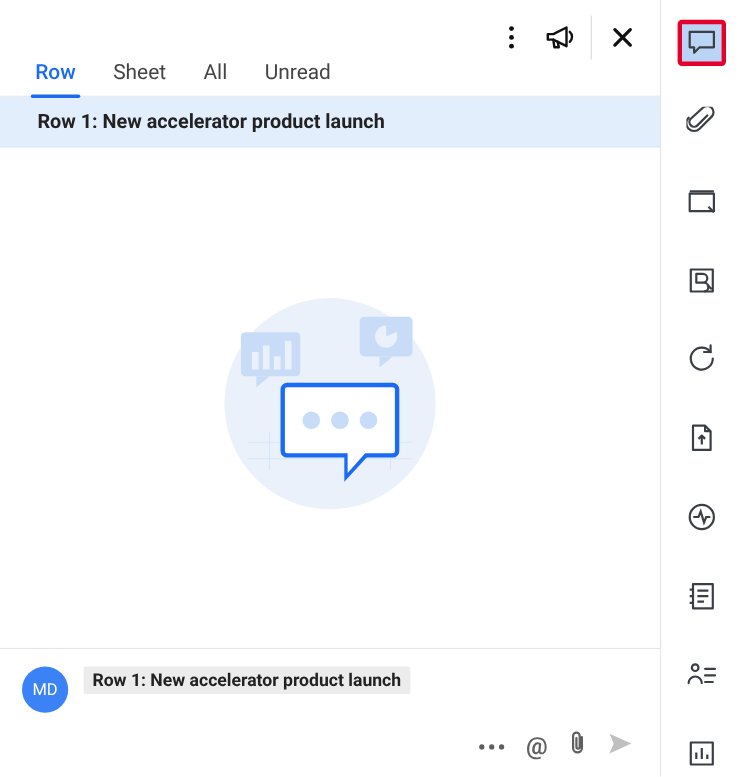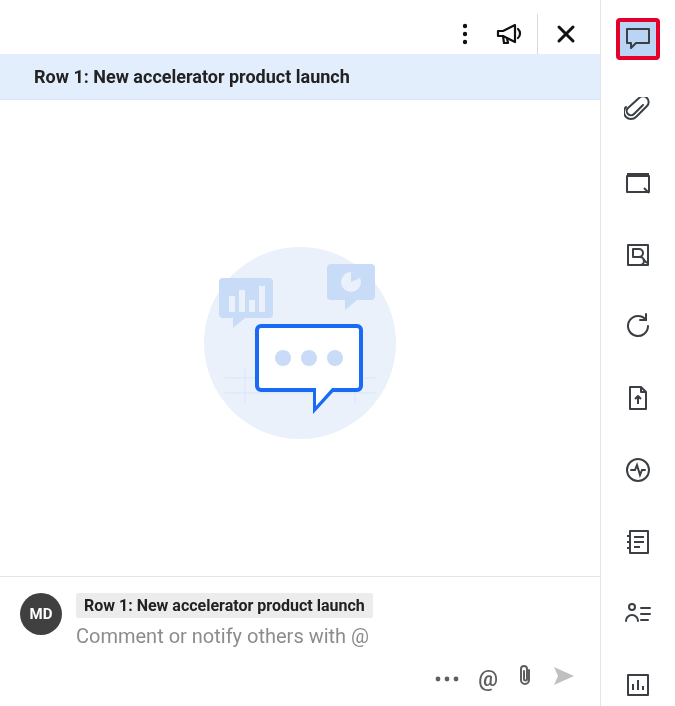--- a/index.html
+++ b/index.html
@@ -26,21 +26,21 @@
   
   .rowbanner { background: #e3eefc; font-size: 18px; font-weight: 700; color: #222; padding: 12px 0 12px 34px; border-bottom: 1px solid #d6e5fa; }
 
   
   .empty { flex: 1; display: flex; align-items: center; justify-content: center; }
   .illus { width: 230px; height: 220px; position: relative; }
   .illus svg { width: 100%; height: 100%; }
 
   
   .composer-wrap { border-top: 1px solid #e5e5e5; padding: 16px 20px 8px 20px; display: flex; gap: 14px; }
-  .avatar { width: 42px; height: 42px; border-radius: 50%; background: #404040; color: #fff; font-weight: 700; font-size: 15px; display: flex; align-items: center; justify-content: center; flex-shrink: 0; }
+  .avatar { width: 42px; height: 42px; border-radius: 50%; background: #3b82f6; color: #fff; font-weight: 400; font-size: 15px; display: flex; align-items: center; justify-content: center; flex-shrink: 0; }
   .composer { flex: 1; }
   .context-pill { display: inline-block; background: #ececec; border-radius: 2px; padding: 3px 8px; font-size: 16px; font-weight: 700; color: #222; margin-bottom: 6px; }
   .placeholder { font-size: 20px; color: #8c8c8c; cursor: text; }
 
   
   .composer-tools { display: flex; justify-content: flex-end; align-items: center; gap: 18px; padding: 8px 24px 14px 0; }
   .ct { cursor: pointer; color: #5f5f5f; }
   .ct.disabled { color: #c0c0c0; cursor: default; }
 
   
@@ -72,20 +72,26 @@
       <div class="vsep"></div>
       <div class="hbtn">
         <svg width="22" height="22" viewBox="0 0 22 22" stroke="#111" stroke-width="3" stroke-linecap="round">
           <line x1="4" y1="4" x2="18" y2="18"></line>
             <line x1="18" y1="4" x2="4" y2="18"></line>
         </svg>
       </div>
     </div>
 
 
+    <div class="tabs">
+      <div class="tab active">Row</div>
+      <div class="tab">Sheet</div>
+      <div class="tab">All</div>
+      <div class="tab">Unread</div>
+    </div>
 
     <div class="rowbanner">Row 1: New accelerator product launch</div>
 
     <div class="empty">
       <div class="illus">
         <svg viewBox="0 0 230 220">
 
           <circle cx="115" cy="115" r="96" fill="#eaf1fb"></circle>
 
           <g stroke="#d7e6fb" stroke-width="1">
@@ -120,21 +126,20 @@
             <circle cx="150" cy="130" r="8" fill="#c8dcf7"></circle>
           </g>
         </svg>
       </div>
     </div>
 
     <div class="composer-wrap">
       <div class="avatar">MD</div>
       <div class="composer">
         <span class="context-pill">Row 1: New accelerator product launch</span>
-        <div class="placeholder">Comment or notify others with @</div>
       </div>
     </div>
 
     <div class="composer-tools">
       <span class="ct">
         <svg width="26" height="10" viewBox="0 0 26 10">
           <circle cx="4" cy="5" r="2.4" fill="#5f5f5f"></circle>
             <circle cx="13" cy="5" r="2.4" fill="#5f5f5f"></circle>
             <circle cx="22" cy="5" r="2.4" fill="#5f5f5f"></circle>
         </svg>

